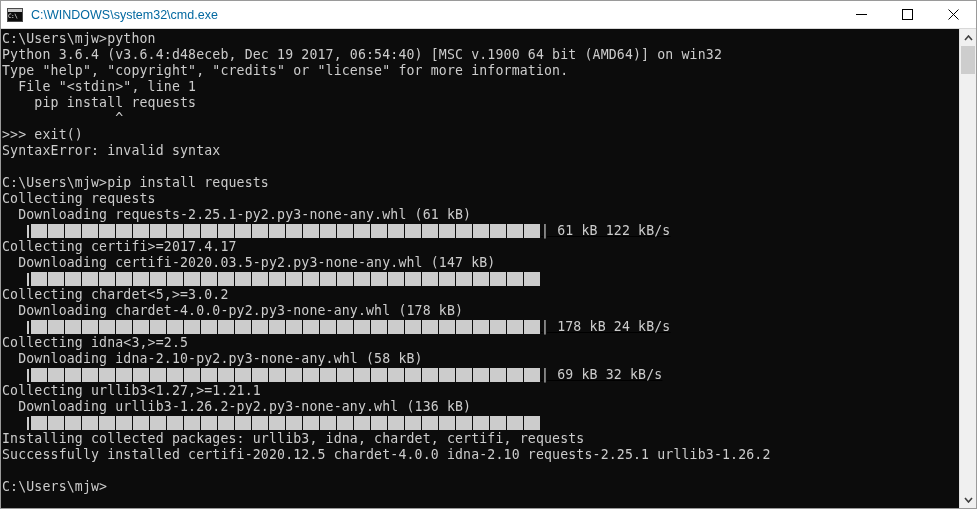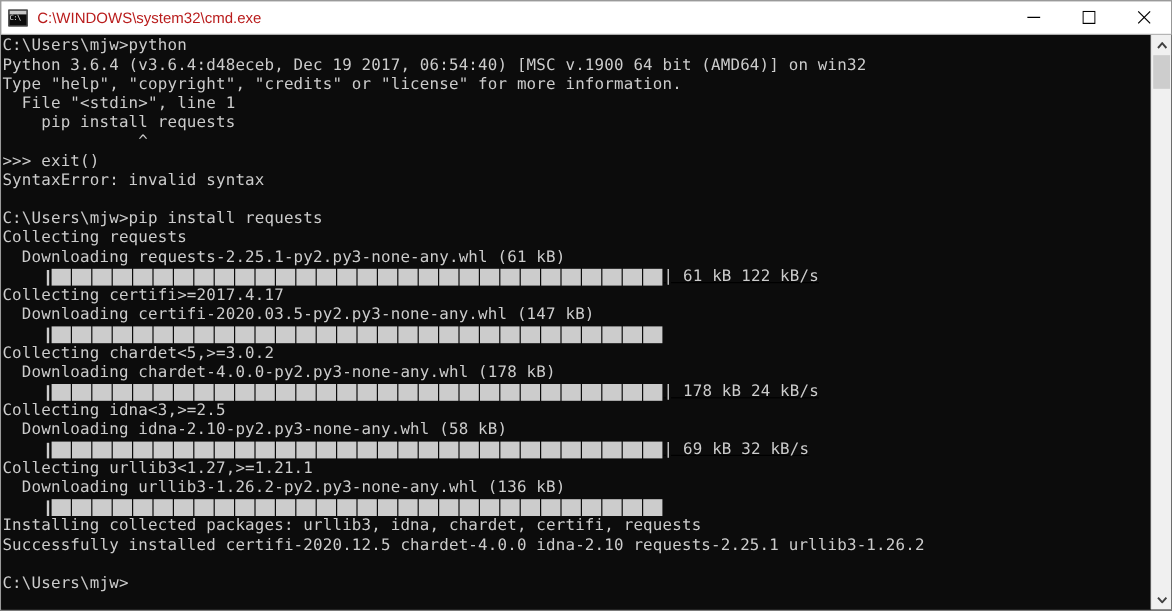--- a/index.html
+++ b/index.html
@@ -63,21 +63,21 @@
     width: 14px;
     color: #e8e8e8;
     font-size: 6px;
     line-height: 10px;
     font-family: "DejaVu Sans Mono", monospace;
     letter-spacing: -0.5px;
   }
   #title-text {
     font-family: "Liberation Sans", sans-serif;
     font-size: 12.5px;
-    color: #b91c1c;
+    color: #0369a1;
     white-space: nowrap;
     flex: 1 1 auto;
     overflow: hidden;
   }
   .winbtn {
     width: 46px;
     height: 26px;
     display: flex;
     align-items: center;
     justify-content: center;
@@ -109,21 +109,21 @@
     white-space: pre;
     letter-spacing: 0.15px;
   }
   .line.blank { color: transparent; }
 
   
   .pbline {
     height: 16px;
     display: flex;
     align-items: center;
-    padding-left: 36px;
+    padding-left: 24px;
     text-decoration: underline;
   }
   .pbar {
     display: flex;
     align-items: center;
     height: 16px;
   }
   .pbar .pipe {
     width: 4px;
     height: 14px;

